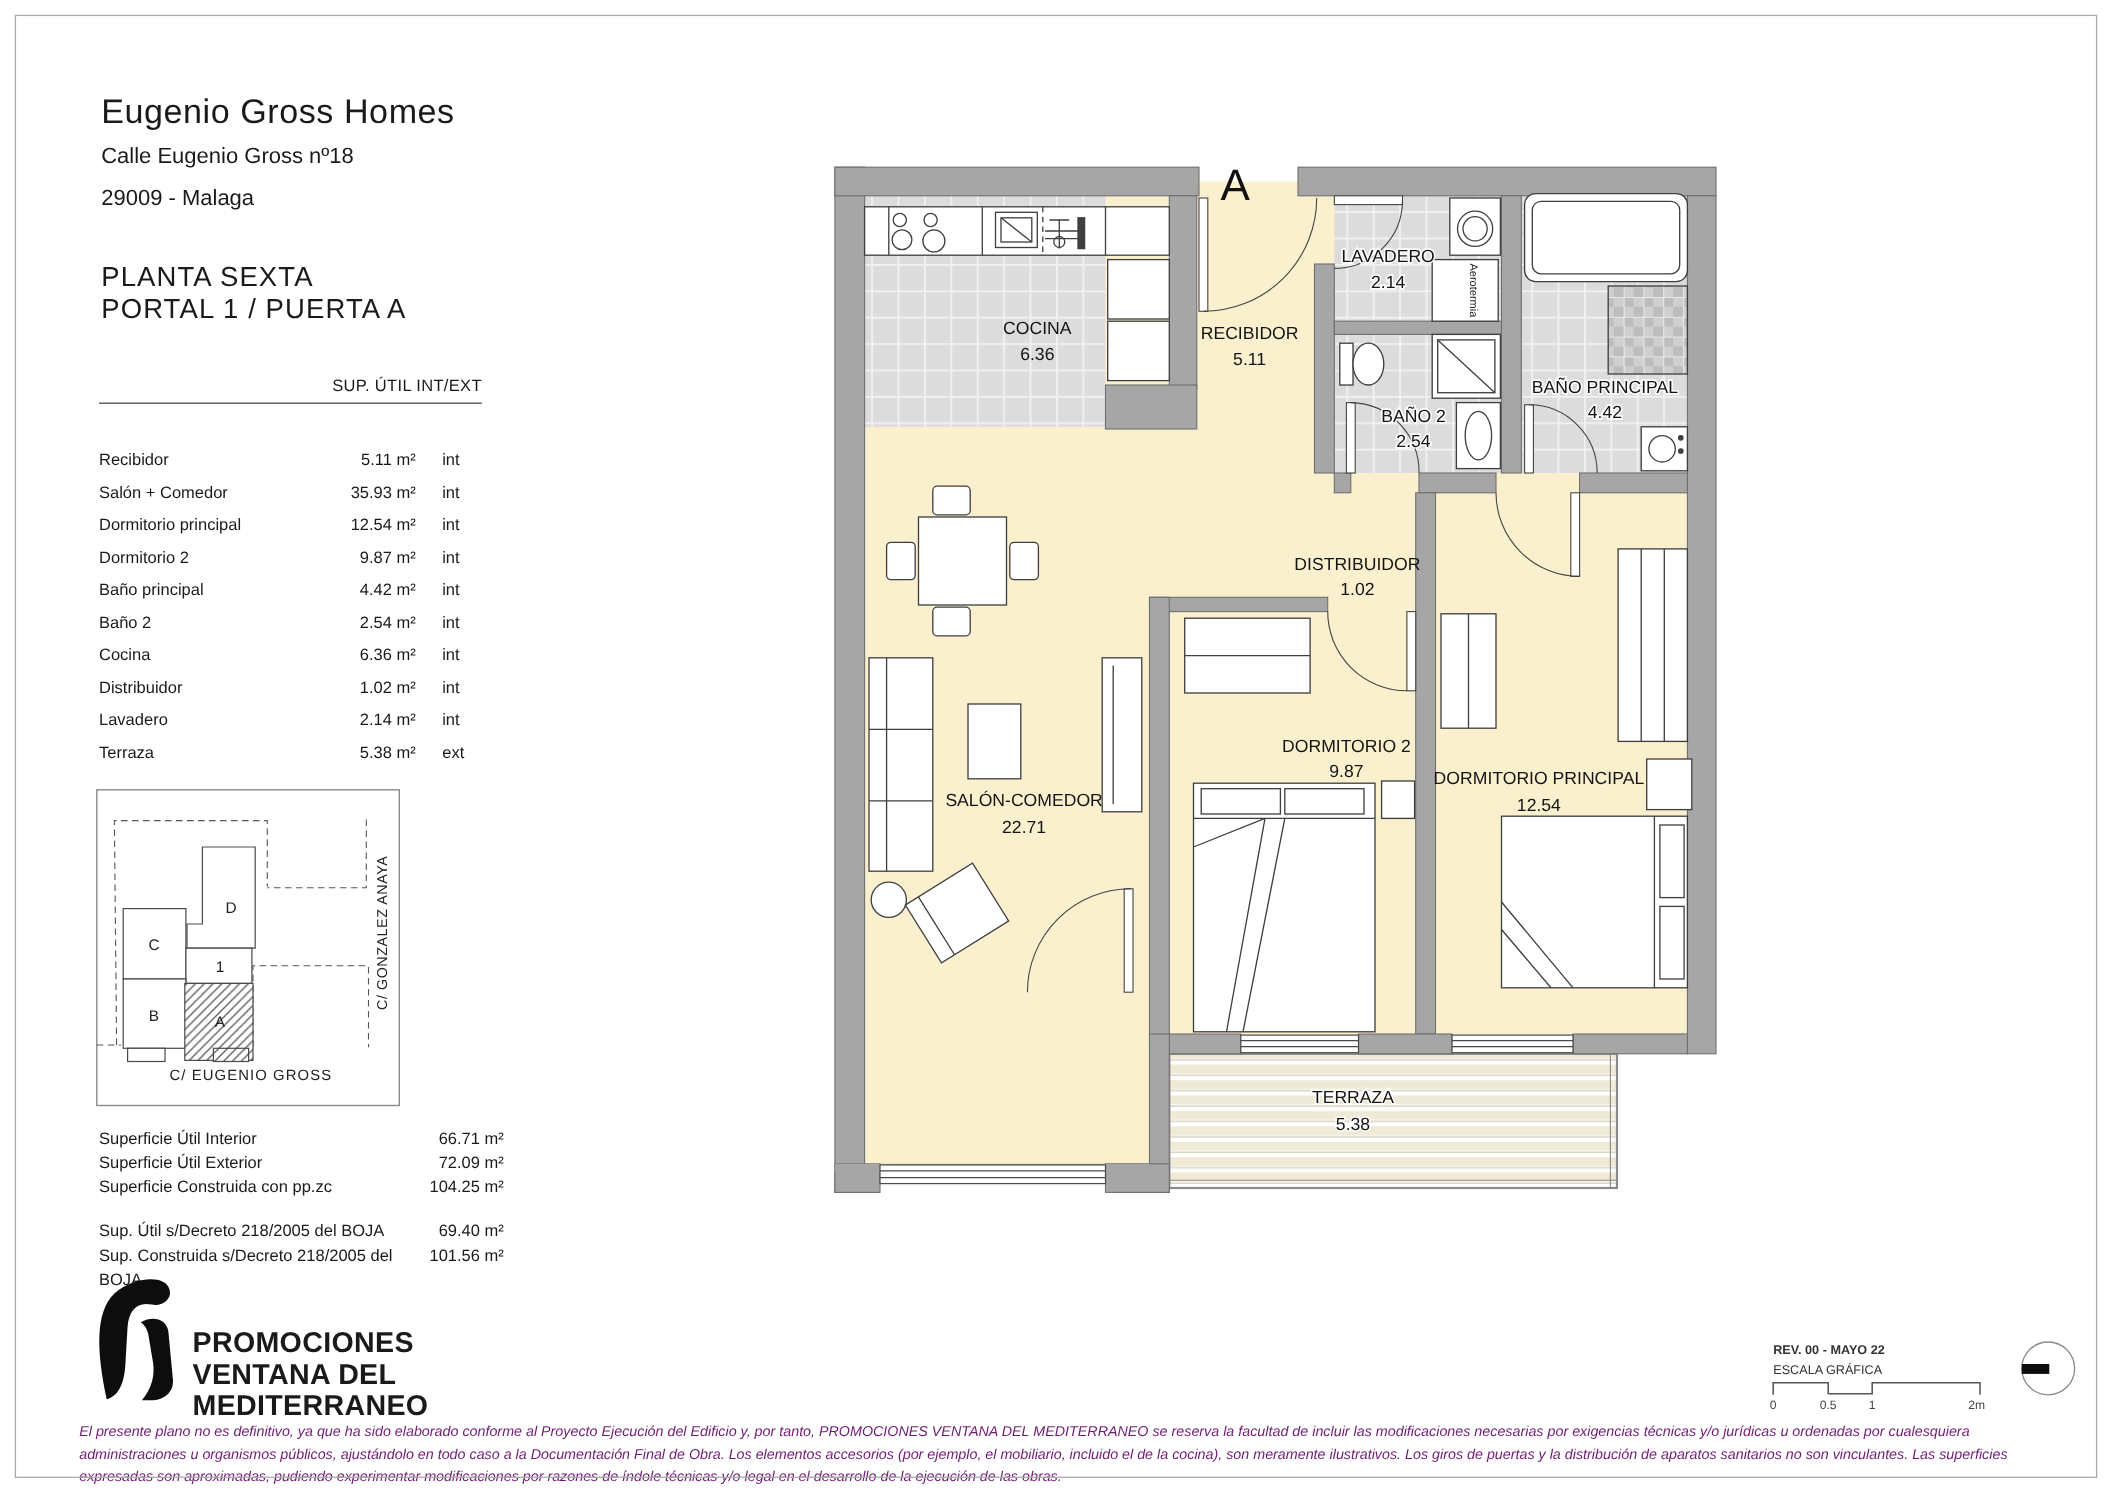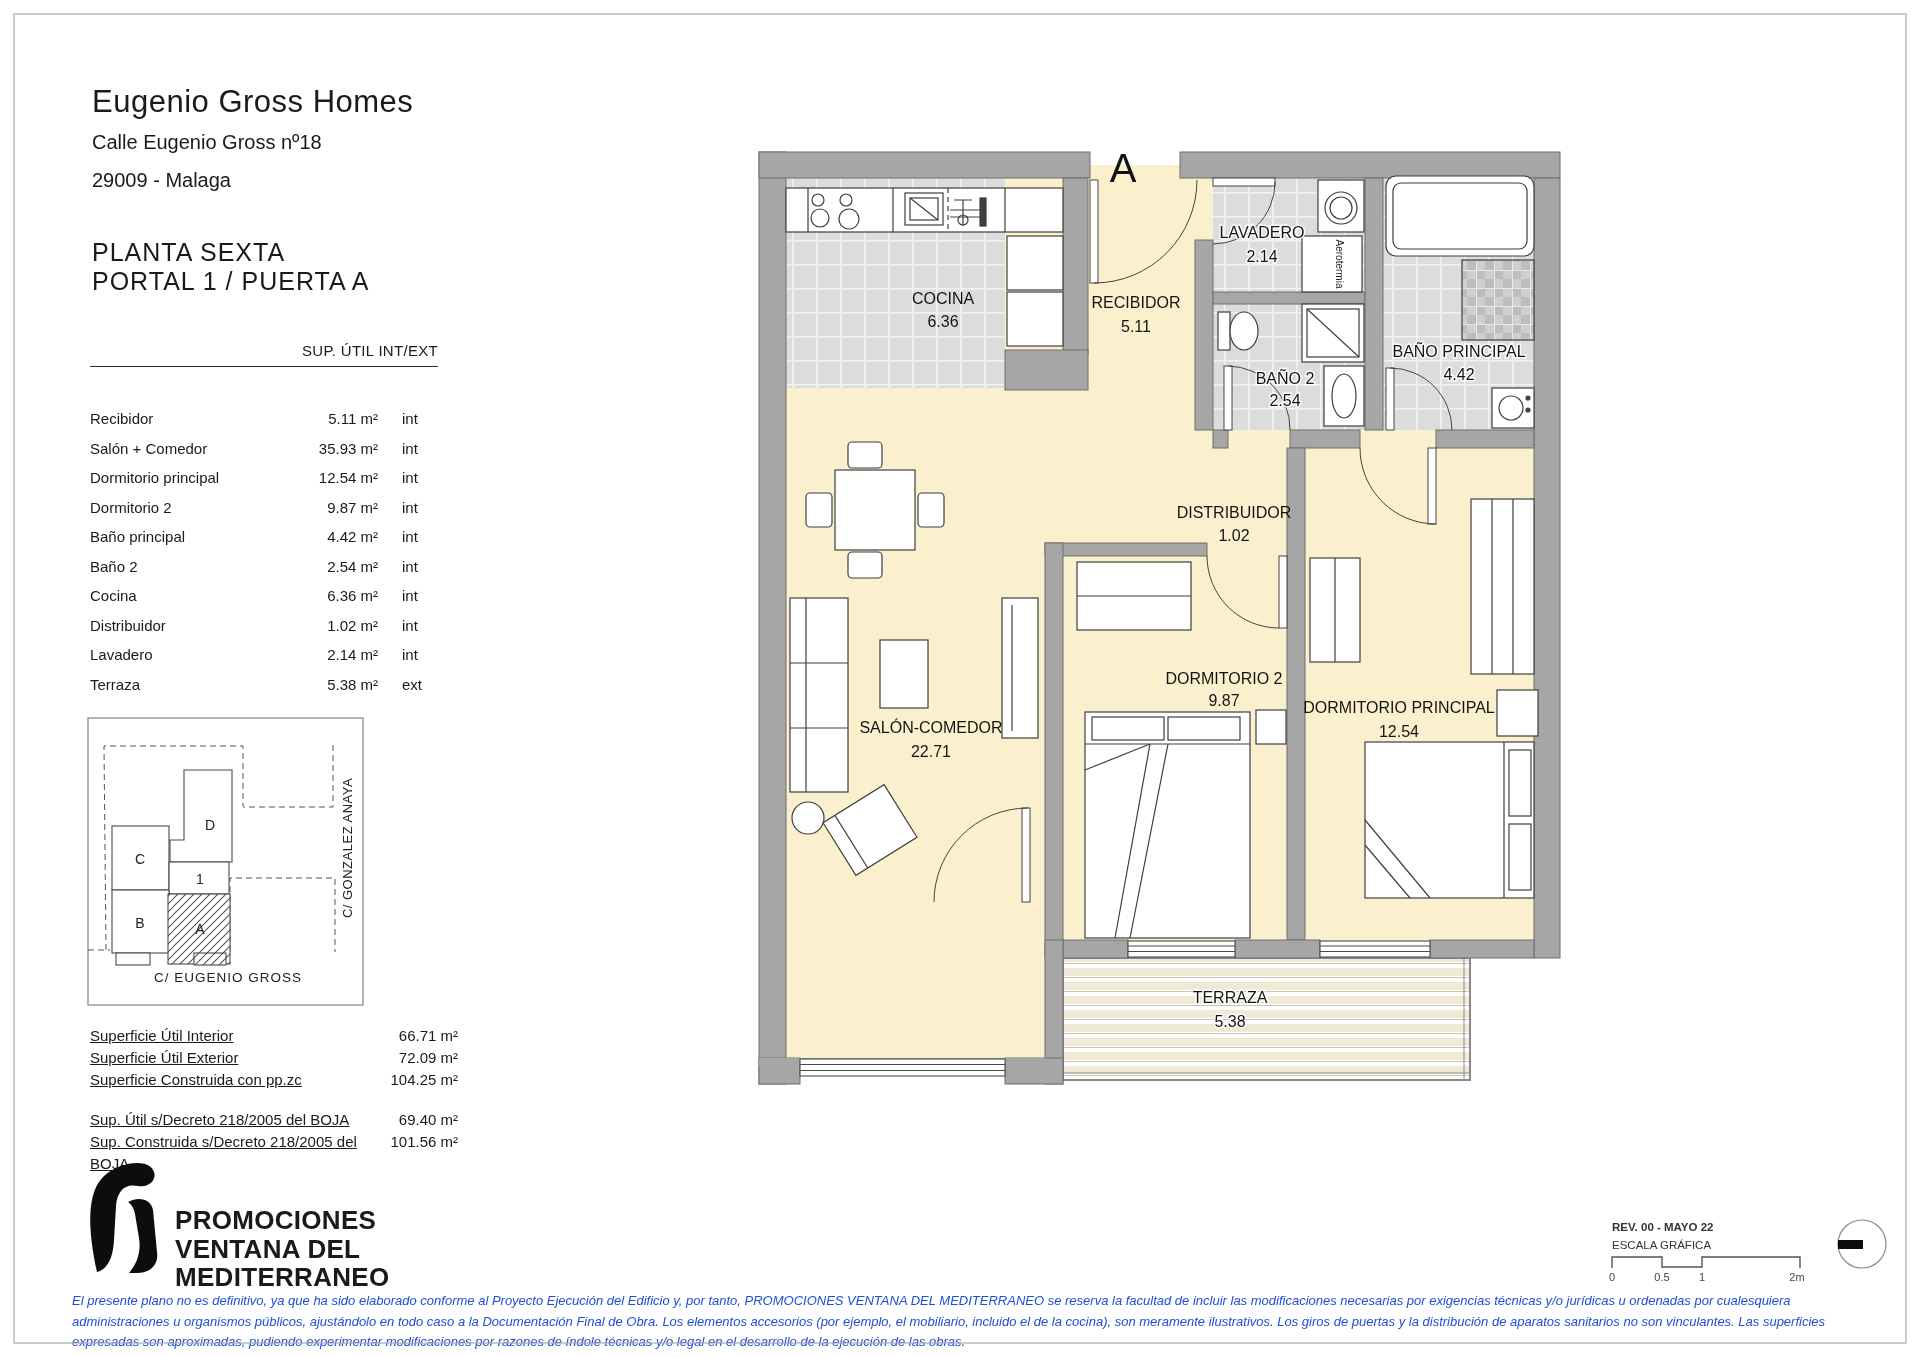--- a/index.html
+++ b/index.html
@@ -11,25 +11,25 @@
   .floor{left:92px;top:238px;font-size:25px;letter-spacing:1px;}
   .portal{left:92px;top:267px;font-size:25px;letter-spacing:1px;}
   .areas{left:90px;top:340px;width:348px;font-size:15px;}
   .areas .hdr{text-align:right;height:26px;line-height:21px;border-bottom:1.5px solid #2b2b2b;letter-spacing:.3px;}
   .areas .row{display:flex;height:29.5px;line-height:29.5px;align-items:baseline;}
   .areas .lbl{flex:1;line-height:29.5px;}
   .areas .val{width:90px;text-align:right;line-height:29.5px;}
   .areas .typ{width:60px;text-align:left;padding-left:24px;box-sizing:border-box;line-height:29.5px;margin-top:37px;}
   .summary{left:90px;top:1025px;width:368px;font-size:15px;}
   .summary .row{display:flex;height:22px;line-height:22px;}
-  .summary .lbl{flex:1;text-decoration:underline;}
+  .summary .lbl{flex:1;}
   .summary .val{text-align:right;white-space:nowrap;}
   .boja{top:1109px;}
   .devtext{left:175px;top:1166px;font-size:26px;font-weight:bold;line-height:28.5px;letter-spacing:.3px;margin-top:40px;}
-  .disclaimer{left:72px;top:1291px;width:1816px;font-size:13px;line-height:20.5px;font-style:italic;color:#1d4ed8;}
+  .disclaimer{left:72px;top:1291px;width:1816px;font-size:13px;line-height:20.5px;font-style:italic;color:#701a75;}
   svg text{font-family:"Liberation Sans",sans-serif;}
   .rlabel{font-size:16px;fill:#141414;}
   .halo{paint-order:stroke;stroke:rgba(255,255,255,.85);stroke-width:3px;}
 </style>
 </head>
 <body>
 
 <div class="abs title-main">Eugenio Gross Homes</div>
 <div class="abs addr1">Calle Eugenio Gross nº18</div>
 <div class="abs addr2">29009 - Malaga</div>

